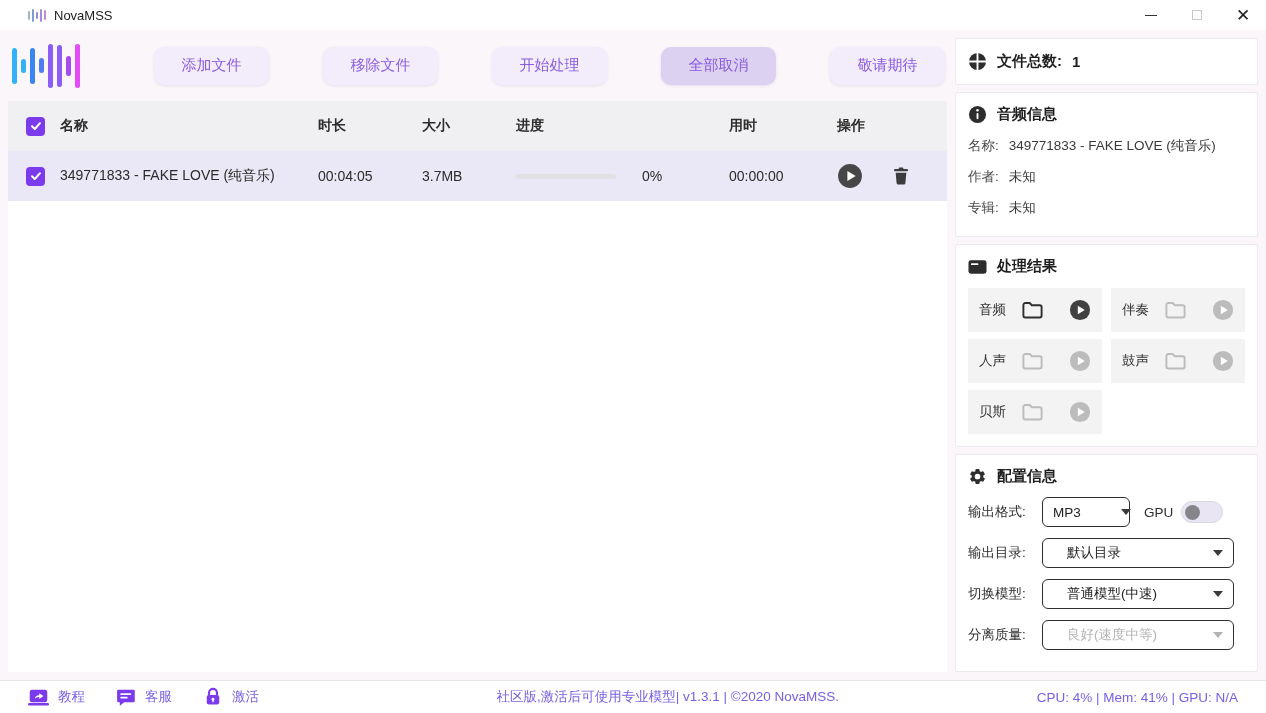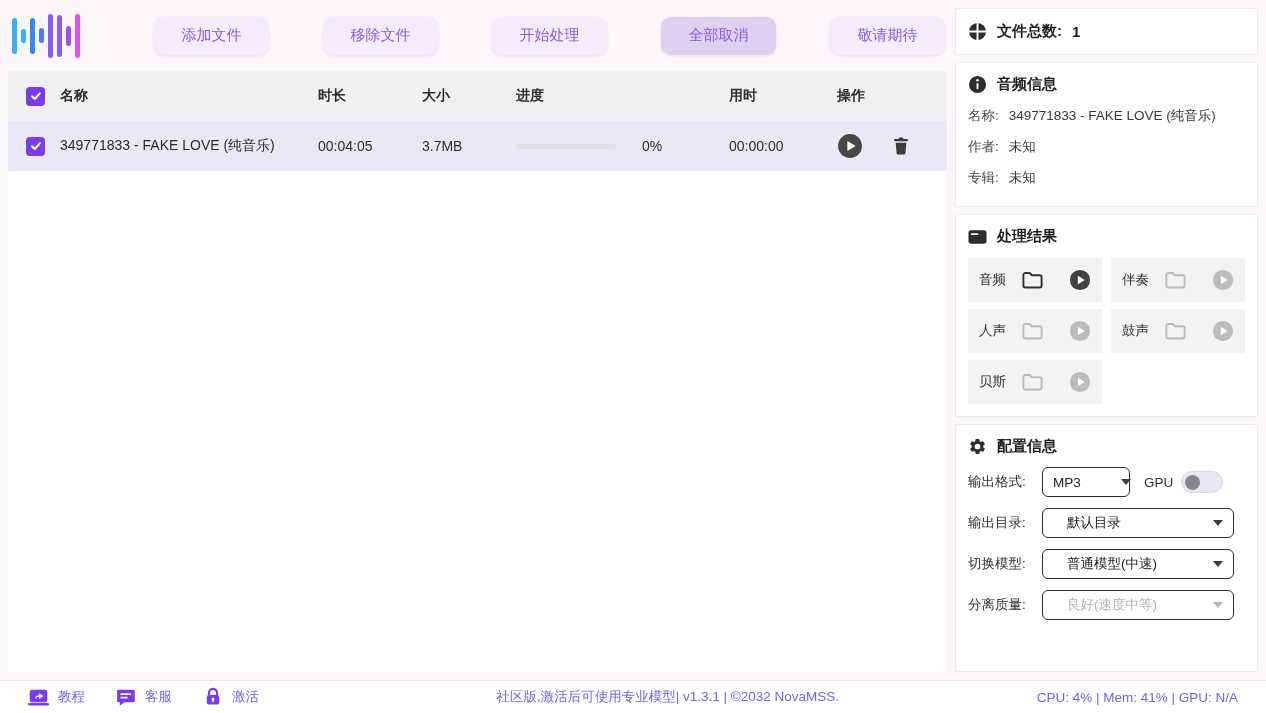--- a/index.html
+++ b/index.html
@@ -90,20 +90,43 @@
   .sb-link .ic { width:21px; height:21px; display:flex; align-items:center; justify-content:center; }
   .sb-center { flex:1; text-align:center; padding-left:40px; }
   .sb-right { flex:none; }
   svg { display:block; }
 </style>
 </head>
 <body>
 
 <div class="window">
 
+  <div class="titlebar">
+    <div class="tb-left">
+      <span class="mini-logo">
+        <i style="height:9px;background:#9fb4c8"></i>
+          <i style="height:13px;background:#7e9ed0"></i>
+          <i style="height:7px;background:#9a8fd0"></i>
+          <i style="height:13px;background:#a58bd8"></i>
+          <i style="height:10px;background:#c08ad6"></i>
+      </span>
+      <span class="tb-title">NovaMSS</span>
+    </div>
+    <div class="tb-controls">
+      <button class="tb-btn">
+          <span class="glyph-min"></span>
+        </button>
+      <button class="tb-btn">
+          <span class="glyph-max"></span>
+        </button>
+      <button class="tb-btn">
+          <span class="glyph-close">✕</span>
+        </button>
+    </div>
+  </div>
 
   <div class="content">
 
     <div class="left-col">
 
       <div class="toolbar">
         <div class="wave-logo">
           <i style="height:36px;background:#33b1f5"></i>
             <i style="height:14px;background:#33b1f5"></i>
             <i style="height:36px;background:#3a86f0"></i>
@@ -375,17 +398,17 @@
           <svg viewBox="0 0 24 24" width="20" height="20">
               <path d="M7.2 10V7a4.8 4.8 0 0 1 9.6 0v3" fill="none" stroke="#7c3aed" stroke-width="2.6"></path>
               <rect x="4.5" y="9.6" width="15" height="11.4" rx="2.6" fill="#7c3aed"></rect>
               <circle cx="12" cy="14.6" r="1.7" fill="#fff"></circle>
               <rect x="11.2" y="15.2" width="1.6" height="3.2" rx="0.8" fill="#fff"></rect>
             </svg>
         </span>
         <span>激活</span>
       </span>
     </div>
-    <div class="sb-center">社区版,激活后可使用专业模型| v1.3.1 | ©2032 NovaMSS.</div>
+    <div class="sb-center">社区版,激活后可使用专业模型| v1.3.1 | ©2020 NovaMSS.</div>
     <div class="sb-right">CPU: 4% | Mem: 41% | GPU: N/A</div>
   </div>
 
 </div>
 
 </body></html>

